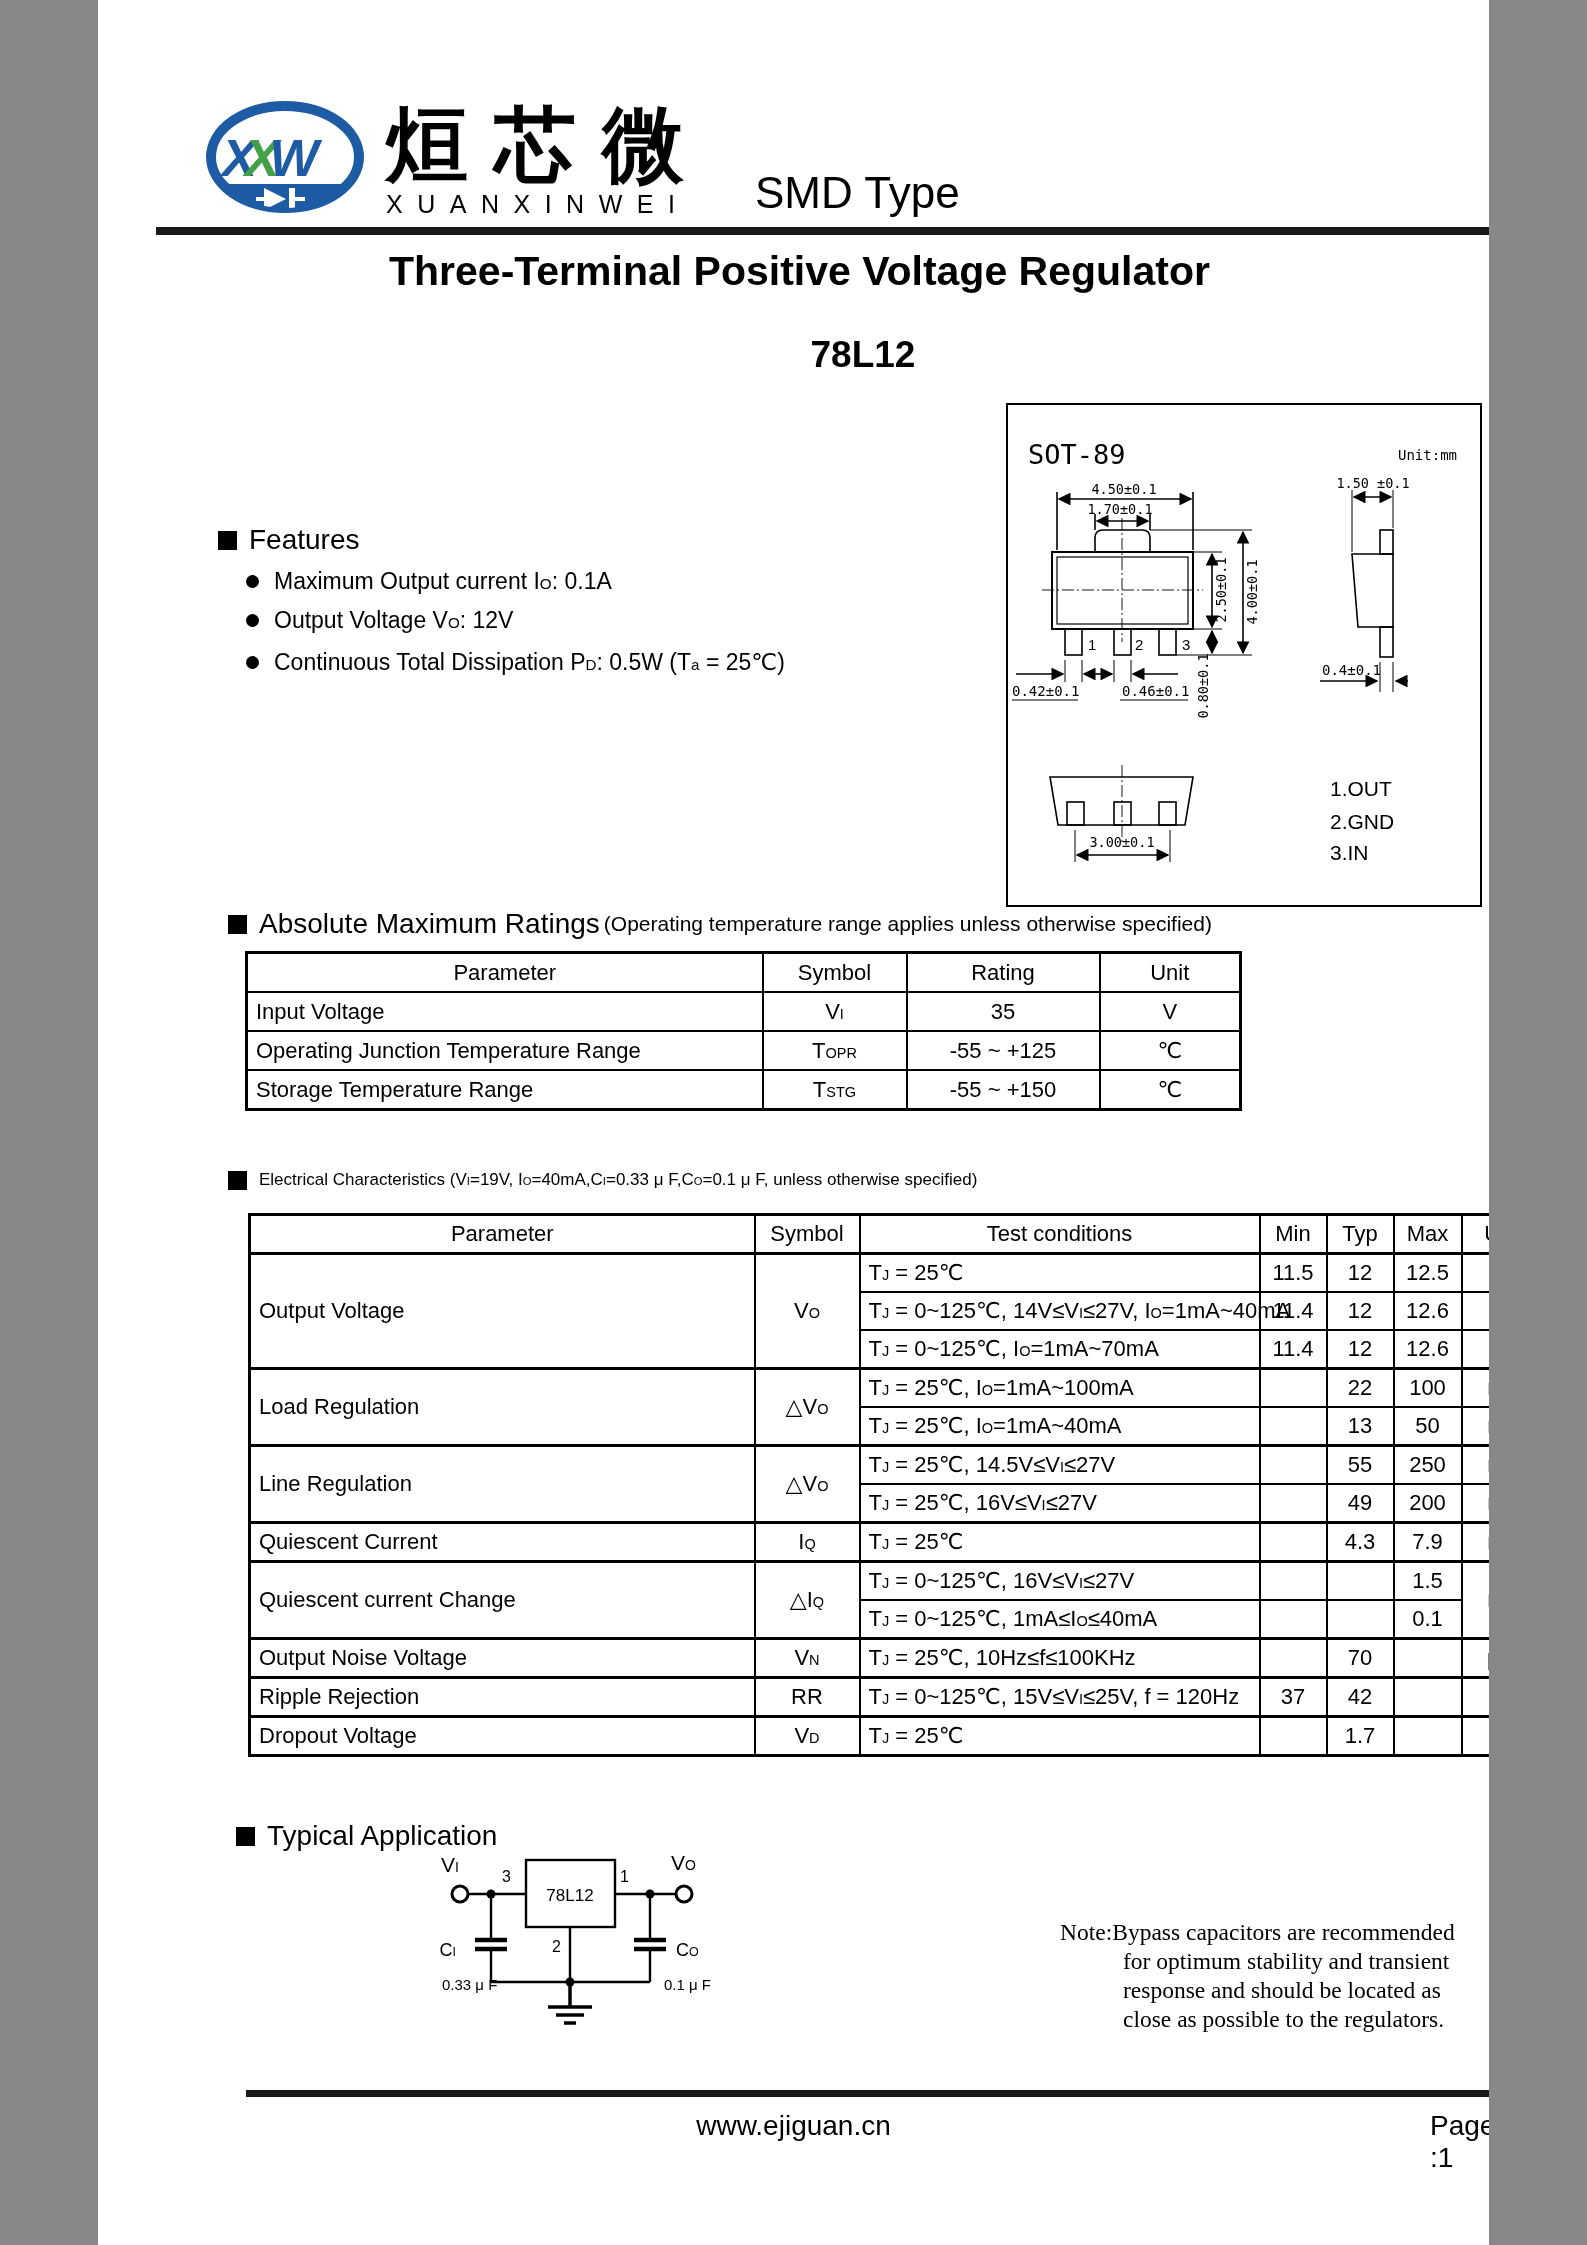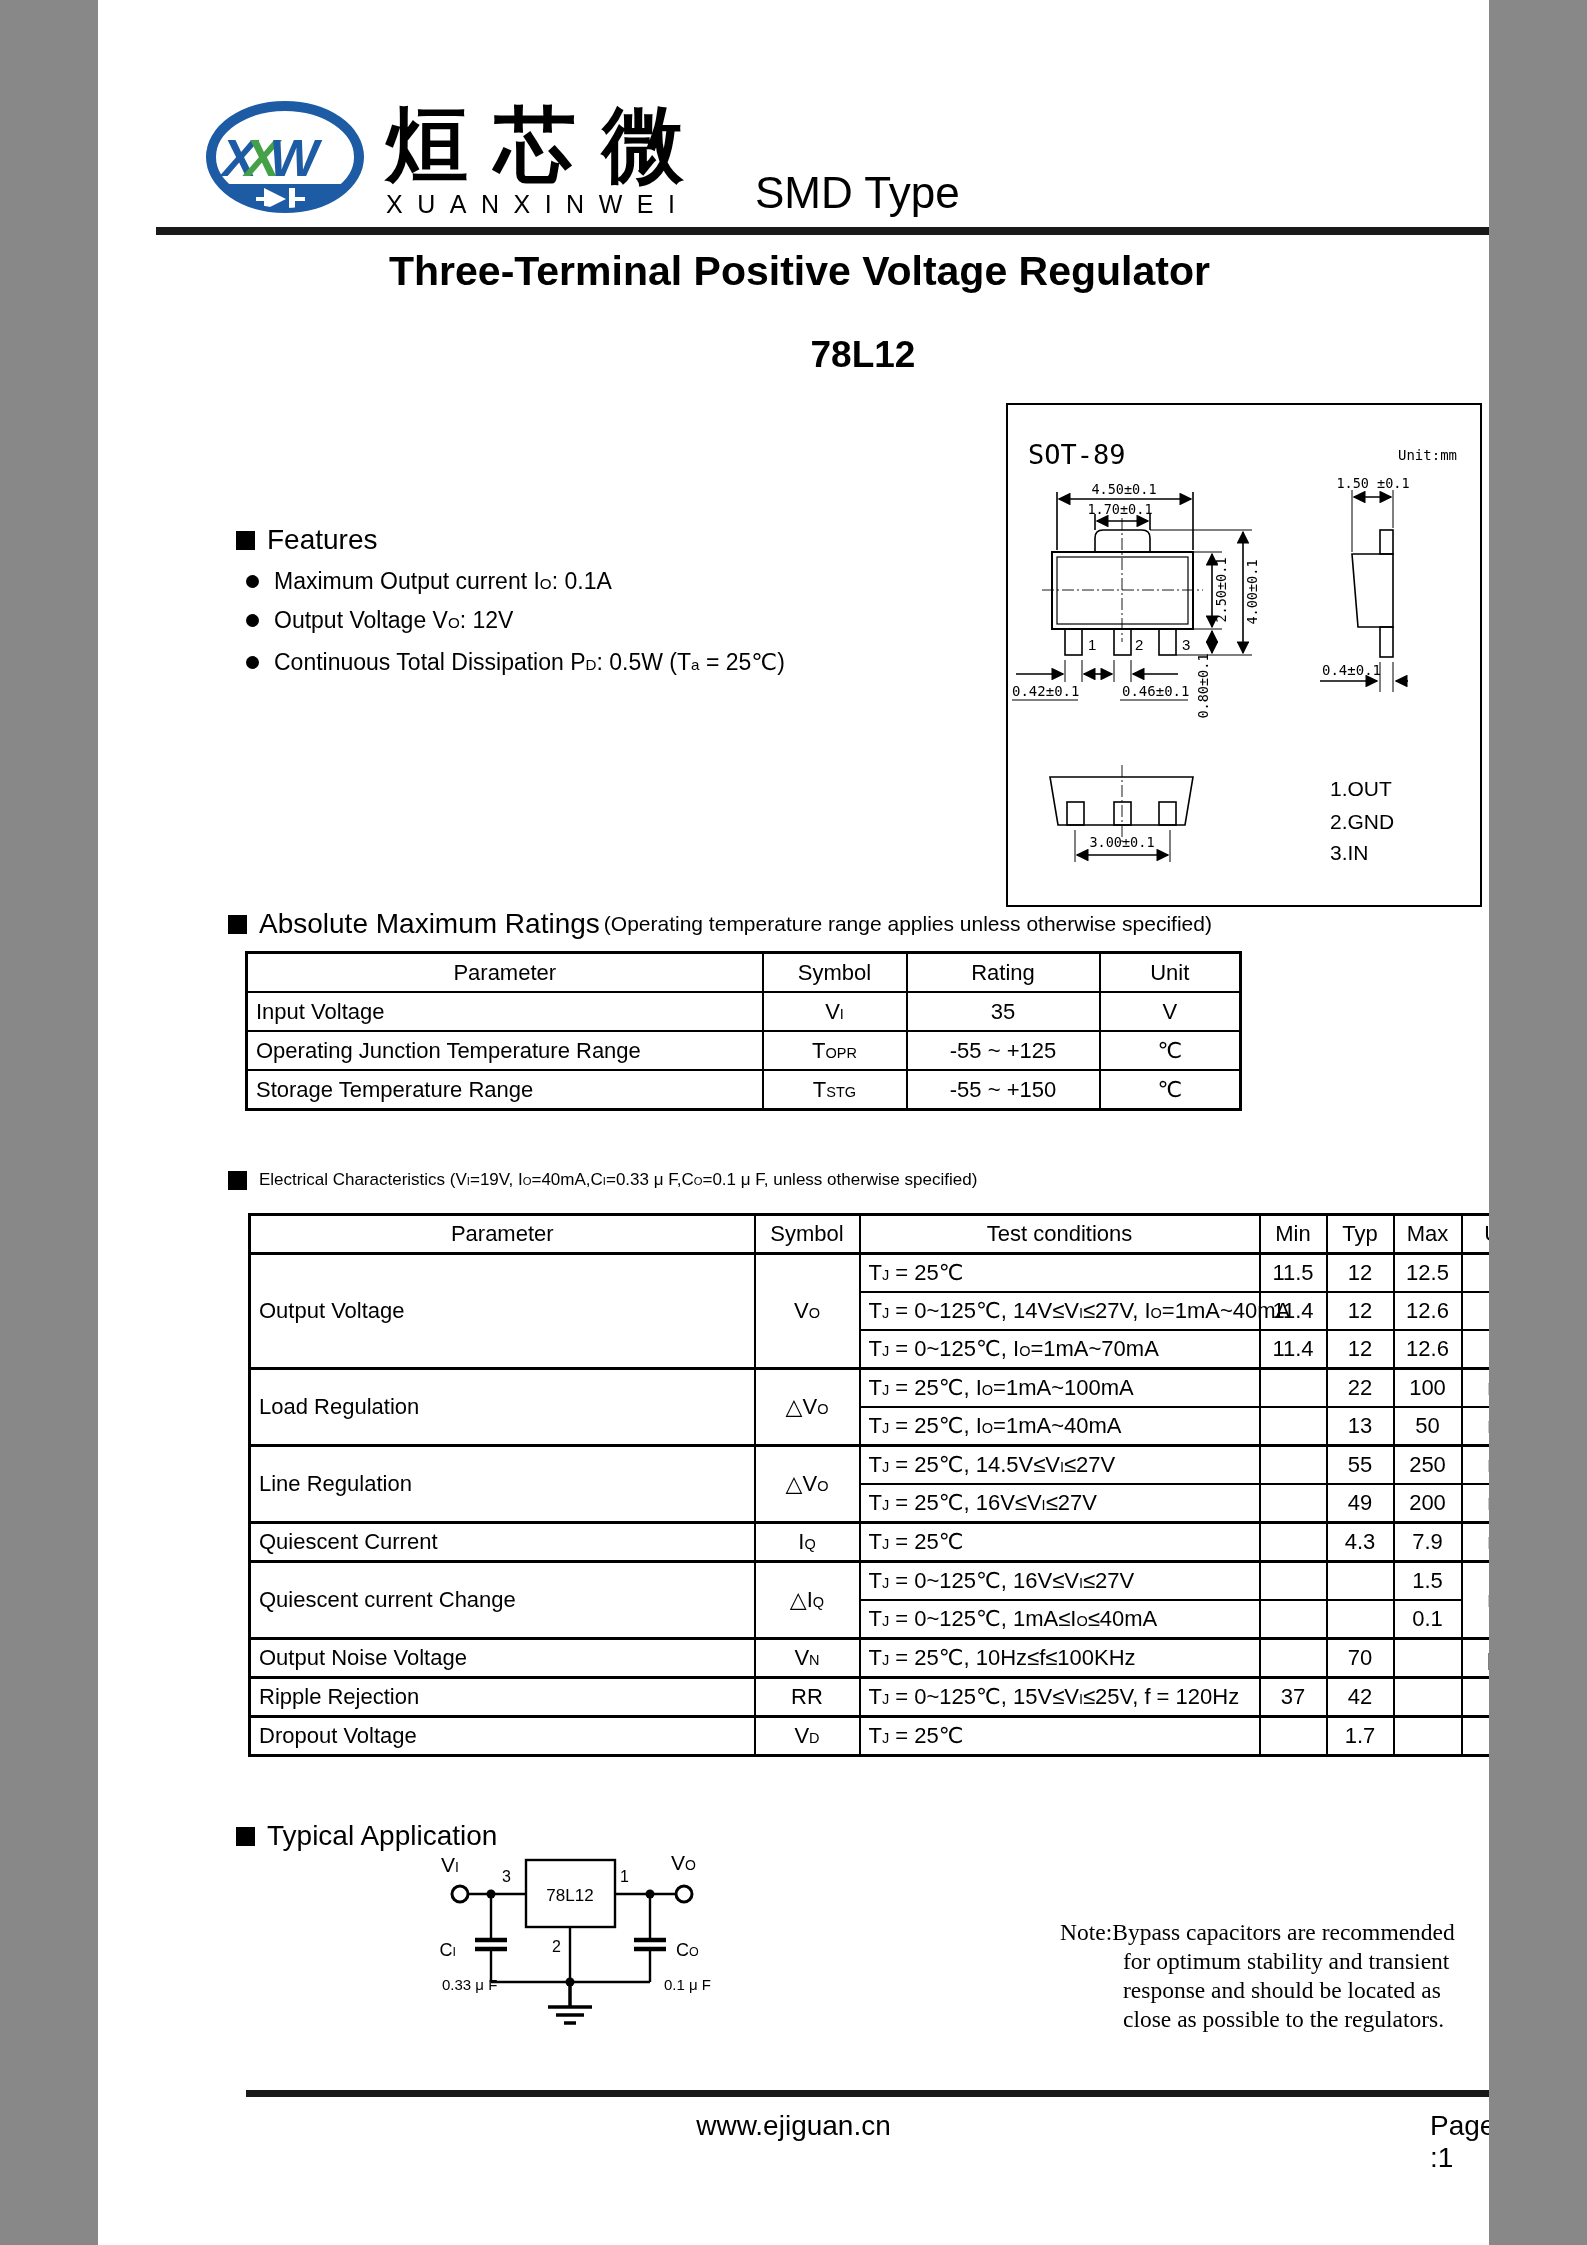--- a/index.html
+++ b/index.html
@@ -169,21 +169,21 @@
       </g>
 
       <g fill="#000">
         <text x="1200" y="794" font-size="21">1.OUT</text>
         <text x="1200" y="827" font-size="21">2.GND</text>
         <text x="1200" y="858" font-size="21">3.IN</text>
       </g>
     </svg>
   </div>
 
-  <div class="abs sec-head" style="left:138px;top:524px;">
+  <div class="abs sec-head" style="left:120px;top:524px;">
     <span class="sq"></span>
     <span class="sec-title">Features</span>
   </div>
   <div class="abs feat" style="left:148px;top:568px;">
     <span class="dot"></span>
     <span>Maximum Output current I<span class="sub">O</span>: 0.1A</span>
   </div>
   <div class="abs feat" style="left:148px;top:607px;">
     <span class="dot"></span>
     <span>Output Voltage V<span class="sub">O</span>: 12V</span>

